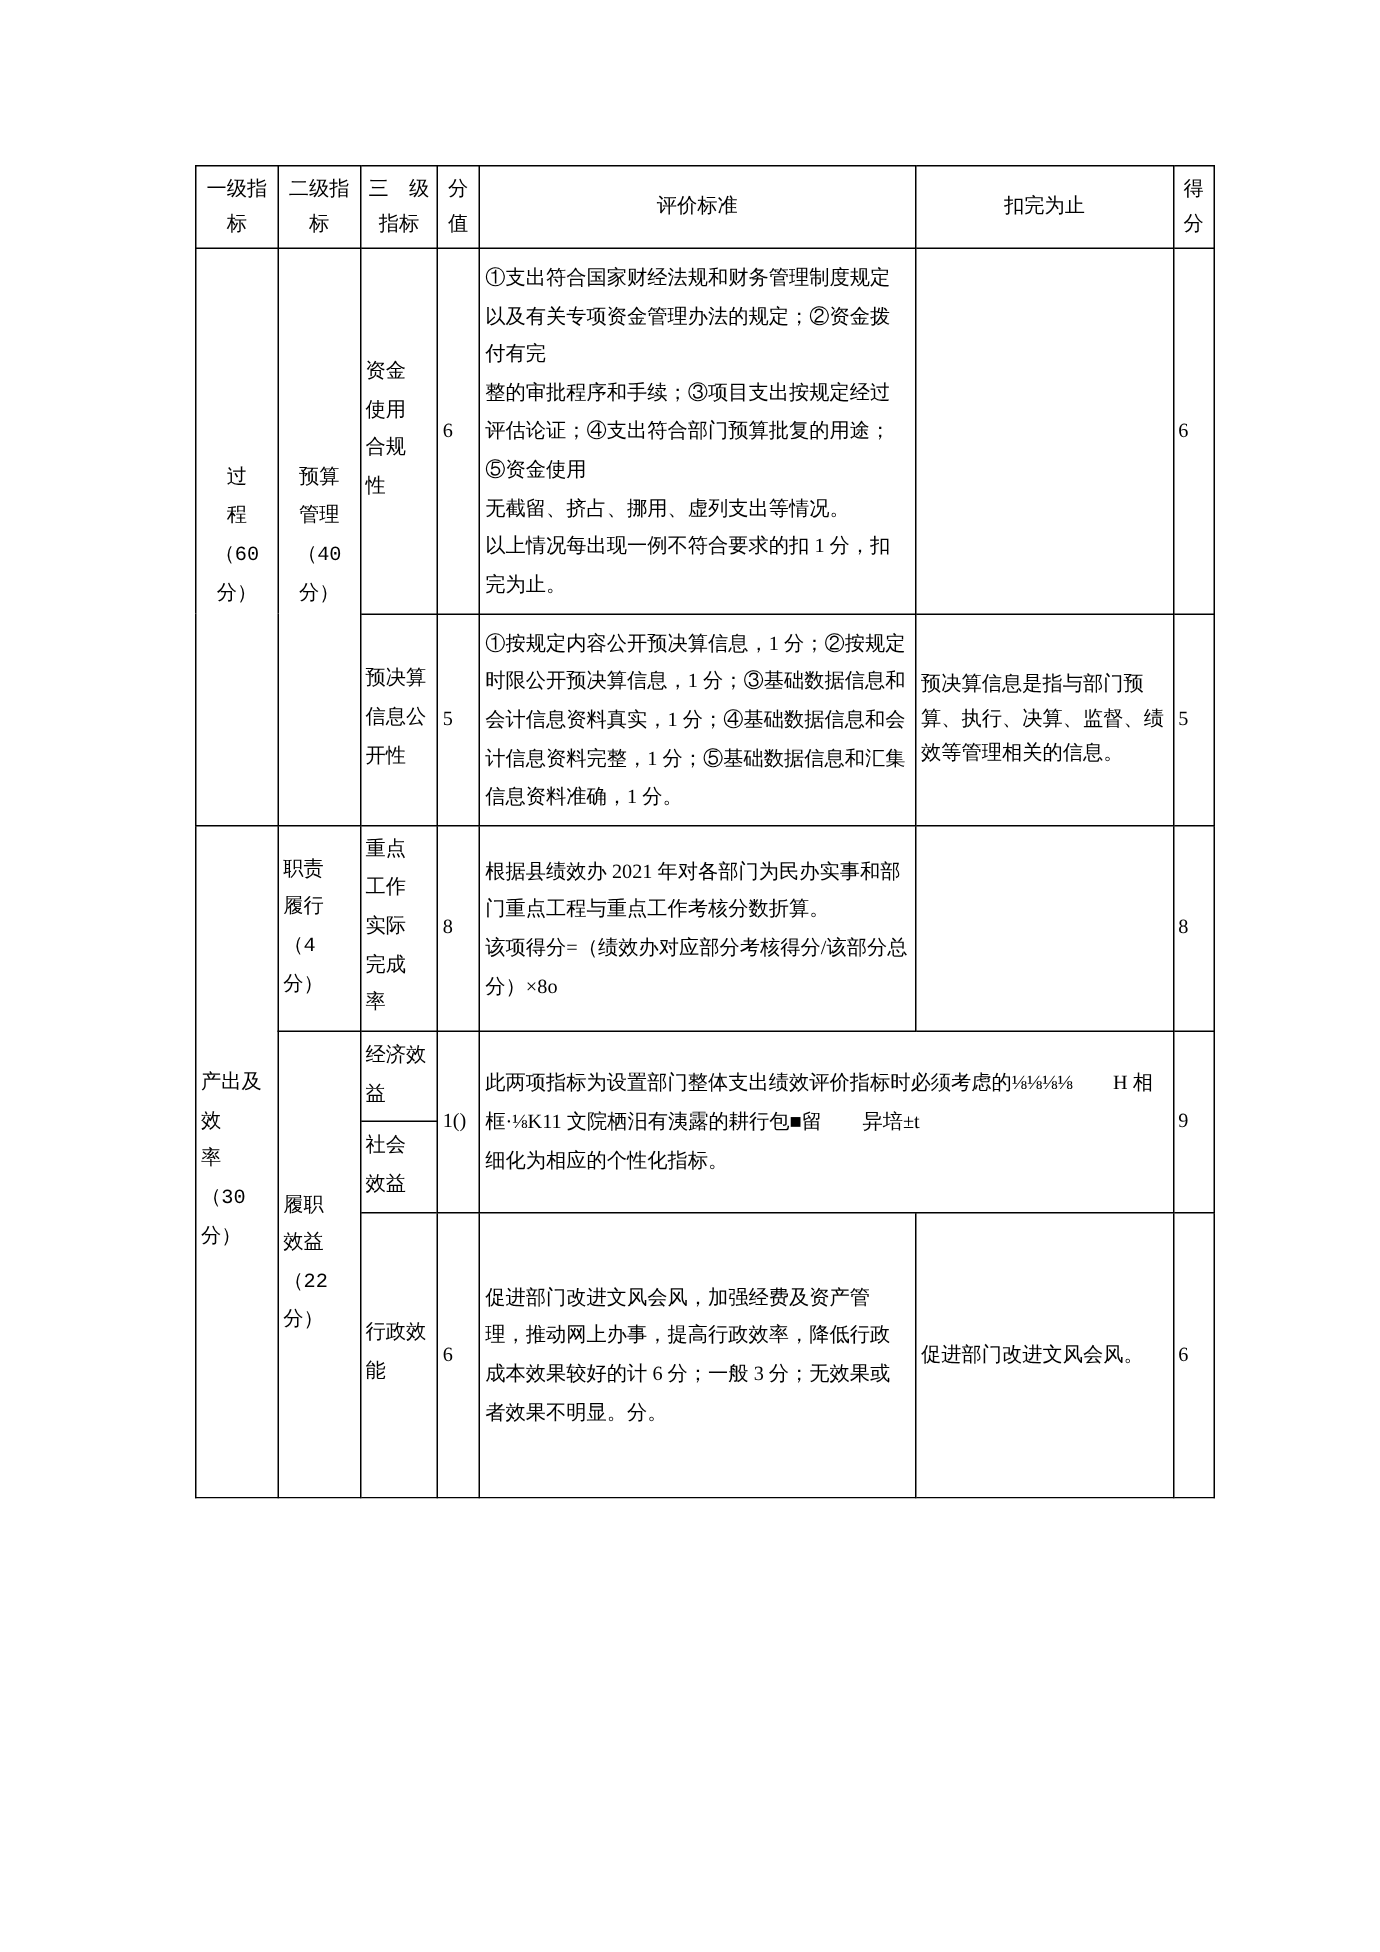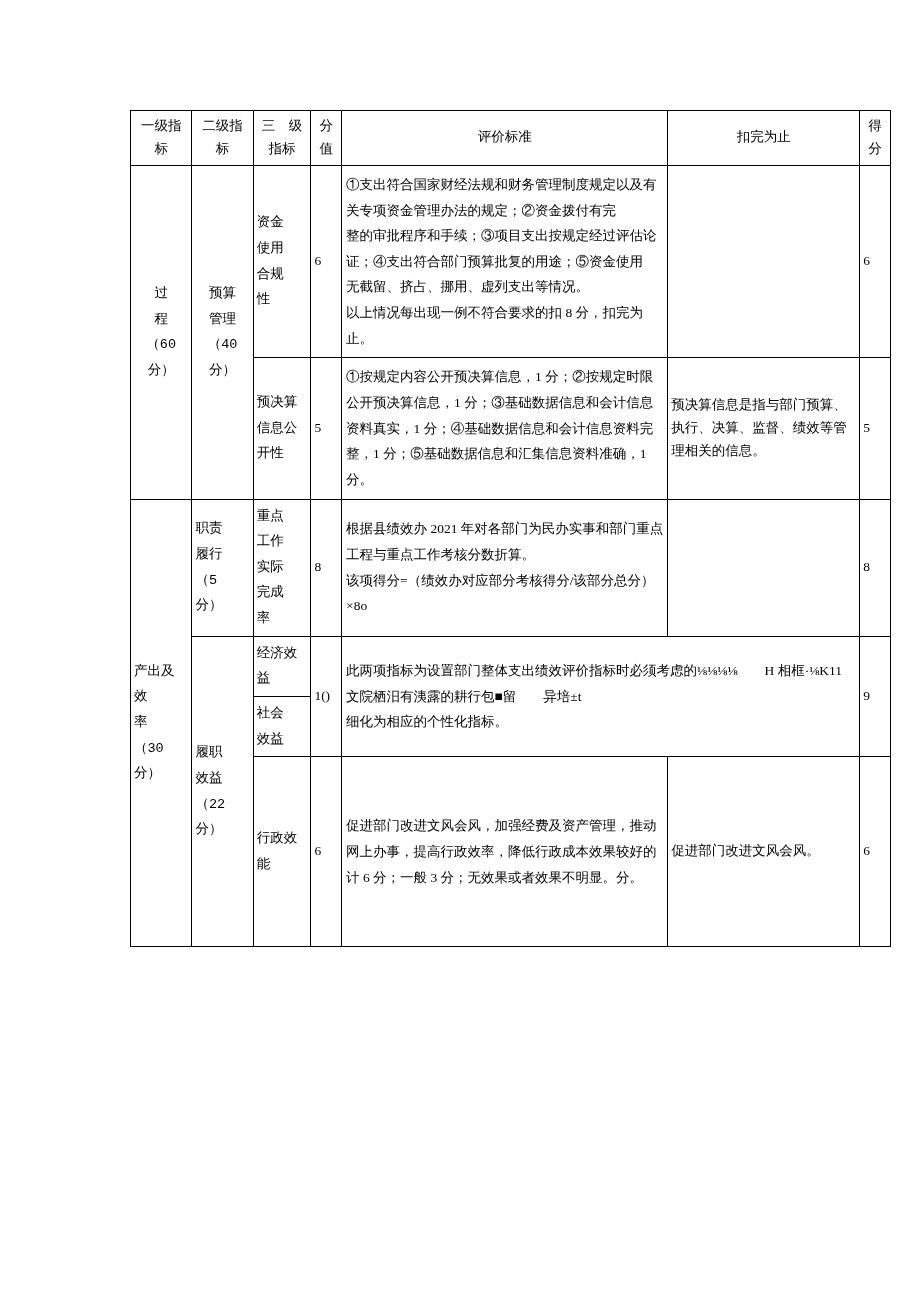--- a/index.html
+++ b/index.html
@@ -8,21 +8,21 @@
       padding: 0;
     }
     body {
       background: #ffffff;
       font-family: "SimSun", "宋体", serif;
       padding: 110px 110px 0 130px;
       width: 920px;
     }
     table {
       border-collapse: collapse;
-      width: 761px;
+      width: 680px;
       table-layout: fixed;
     }
     td {
       border: 1px solid #000000;
       padding: 4px 3px;
       vertical-align: middle;
       font-size: 13.5px;
       line-height: 1.7;
       color: #000000;
     }
@@ -85,21 +85,21 @@
 （40
 分）</span></td>
     <td class="multiline"><span style="white-space:pre-line">资金
 使用
 合规
 性</span></td>
     <td><span>6</span></td>
     <td class="criteria"><span style="white-space:pre-line">①支出符合国家财经法规和财务管理制度规定以及有关专项资金管理办法的规定；②资金拨付有完
 整的审批程序和手续；③项目支出按规定经过评估论证；④支出符合部门预算批复的用途；⑤资金使用
 无截留、挤占、挪用、虚列支出等情况。
-以上情况每出现一例不符合要求的扣 8 分，扣完为止。</span></td>
+以上情况每出现一例不符合要求的扣 1 分，扣完为止。</span></td>
     <td><span></span></td>
     <td><span>6</span></td>
   </tr>
 
   <tr>
     <td class="multiline"><span style="white-space:pre-line">预决算
 信息公
 开性</span></td>
     <td><span>5</span></td>
     <td class="criteria"><span>①按规定内容公开预决算信息，1 分；②按规定时限公开预决算信息，1 分；③基础数据信息和会计信息资料真实，1 分；④基础数据信息和会计信息资料完整，1 分；⑤基础数据信息和汇集信息资料准确，1 分。</span></td>
@@ -108,21 +108,21 @@
   </tr>
 
   <tr>
     <td rowspan="4" class="multiline"><span style="white-space:pre-line">产出及
 效
 率
 （30
 分）</span></td>
     <td class="multiline"><span style="white-space:pre-line">职责
 履行
-（5
+（4
 分）</span></td>
     <td class="multiline"><span style="white-space:pre-line">重点
 工作
 实际
 完成
 率</span></td>
     <td><span>8</span></td>
     <td class="criteria"><span style="white-space:pre-line">根据县绩效办 2021 年对各部门为民办实事和部门重点工程与重点工作考核分数折算。
 该项得分=（绩效办对应部分考核得分/该部分总分）×8o</span></td>
     <td><span></span></td>

